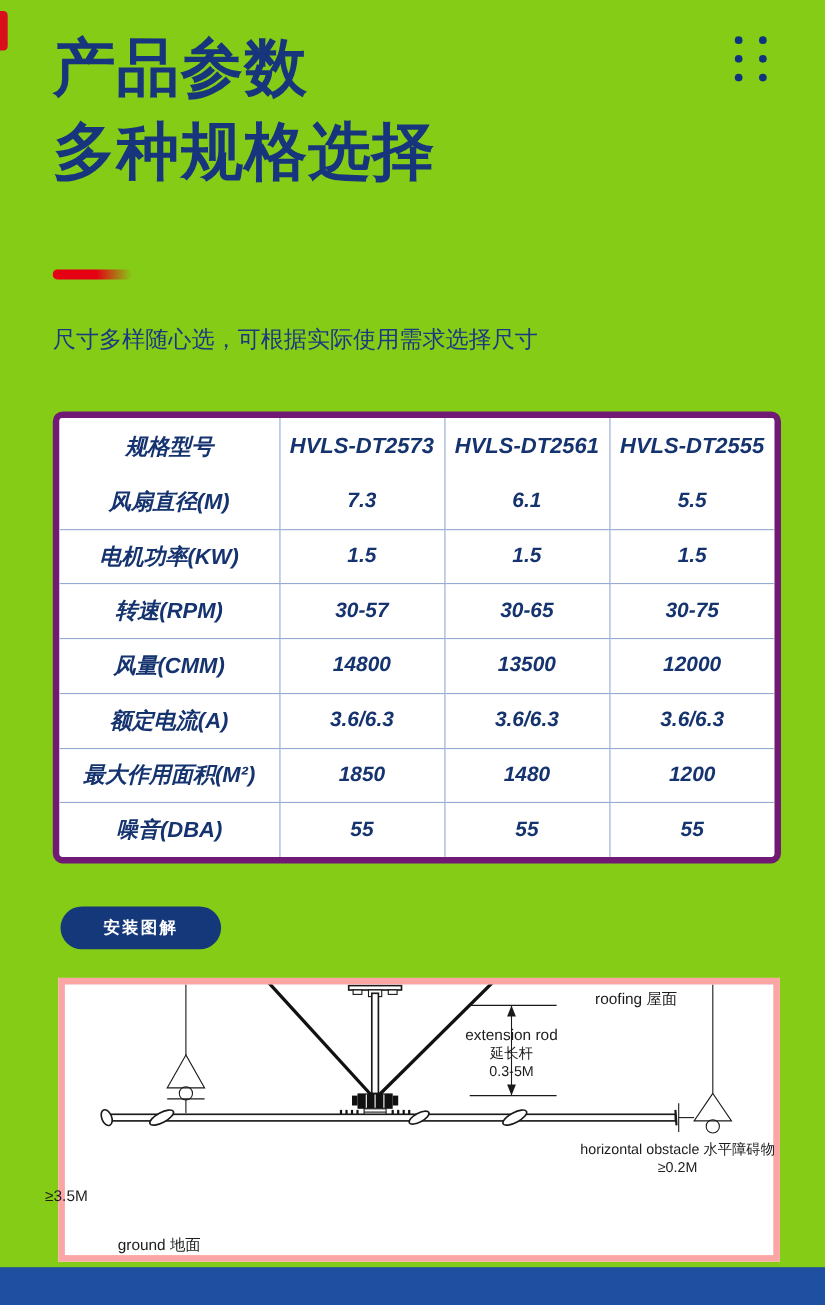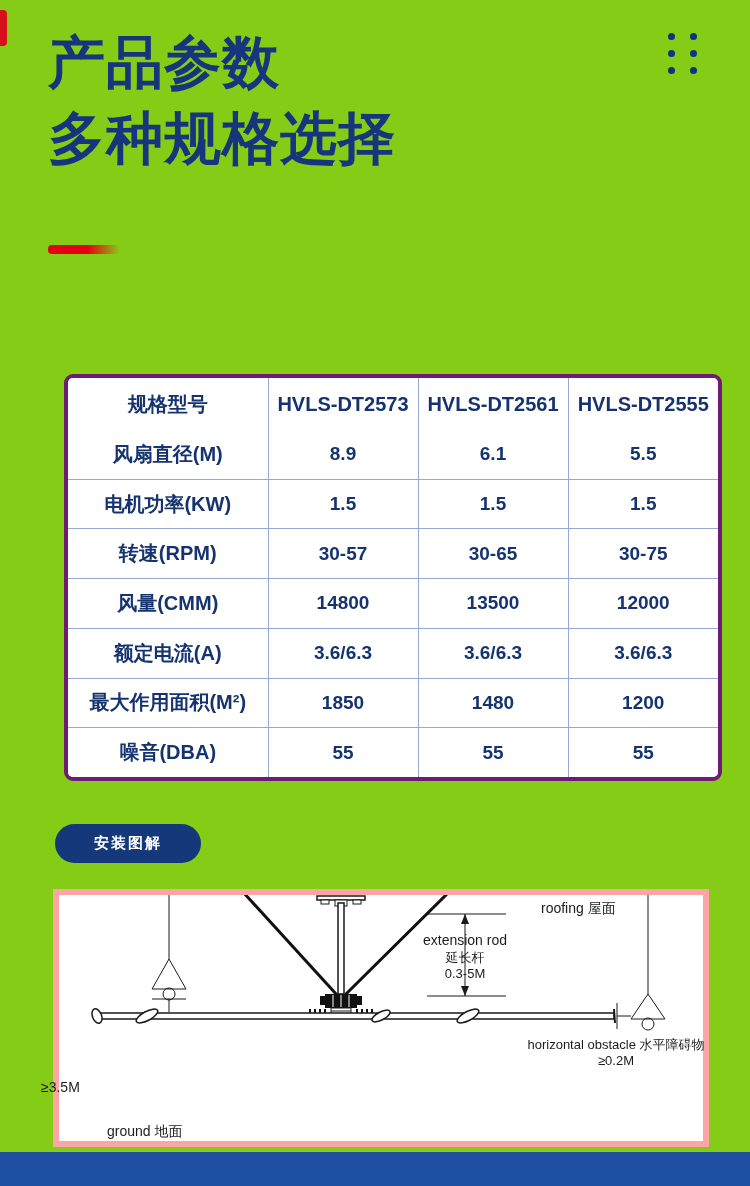--- a/index.html
+++ b/index.html
@@ -19,22 +19,22 @@
   .dots{position:absolute;left:668px;top:33px;display:grid;grid-template-columns:7px 7px;grid-auto-rows:7px;column-gap:15px;row-gap:10px;}
   .dots span{width:7px;height:7px;border-radius:50%;background:#0e3380;display:block;}
   
   .red-underline{
     position:absolute;left:48px;top:245px;width:72px;height:9px;border-radius:4px;
     background:linear-gradient(90deg,#e60013 0%,#e60013 55%,rgba(230,0,19,0) 100%);
   }
   .subtitle{position:absolute;left:48px;top:294px;font-size:21px;font-weight:500;color:#1a3a80;}
   
   .table-wrap{
-    position:absolute;left:64px;top:374px;width:650px;height:399px;
-    border:4px solid #701a75;border-radius:9px;overflow:hidden;background:#fff;
+    position:absolute;left:48px;top:374px;width:650px;height:399px;
+    border:6px solid #701a75;border-radius:9px;overflow:hidden;background:#fff;font-style:italic;
   }
   table.spec{border-collapse:collapse;width:100%;height:100%;table-layout:fixed;}
   .spec th,.spec td{
     text-align:center;vertical-align:middle;color:#15336f;
     border-right:1px solid #96a9d1;border-bottom:1px solid #96a9d1;
     padding:0;background:#fff;
   }
   .spec th{height:52px;font-size:20px;font-weight:700;}
   .spec td{height:48px;font-size:19px;font-weight:600;}
   .spec td.rowlabel{font-size:20px;font-weight:700;}
@@ -76,41 +76,42 @@
     <span></span>
       <span></span>
     <span></span>
       <span></span>
     <span></span>
       <span></span>
   </div>
 
   <div class="red-underline"></div>
 
+  <div class="subtitle">尺寸多样随心选，可根据实际使用需求选择尺寸</div>
 
   <div class="table-wrap">
     <table class="spec">
       <colgroup>
           <col style="width:200px">
           <col style="width:150px">
           <col style="width:150px">
           <col style="width:150px">
         </colgroup>
       <thead>
         <tr>
           <th>规格型号</th>
           <th>HVLS-DT2573</th>
           <th>HVLS-DT2561</th>
           <th>HVLS-DT2555</th>
         </tr>
       </thead>
       <tbody>
         <tr>
           <td class="rowlabel">风扇直径(M)</td>
-          <td>8.9</td>
+          <td>7.3</td>
           <td>6.1</td>
           <td>5.5</td>
         </tr>
         <tr>
           <td class="rowlabel">电机功率(KW)</td>
           <td>1.5</td>
           <td>1.5</td>
           <td>1.5</td>
         </tr>
         <tr>

